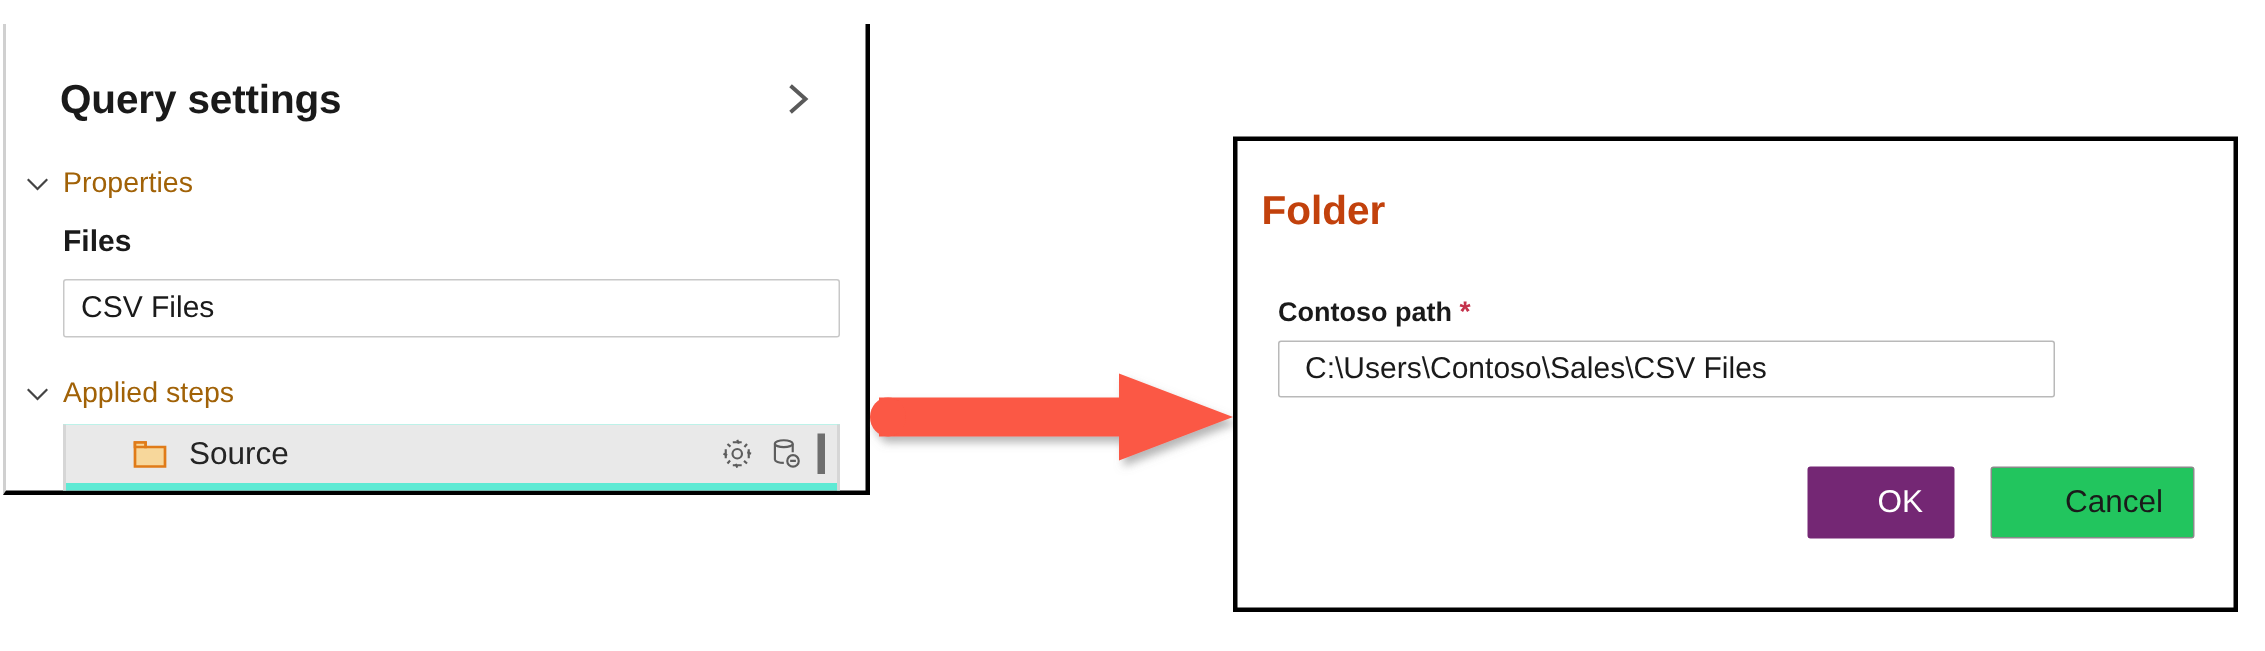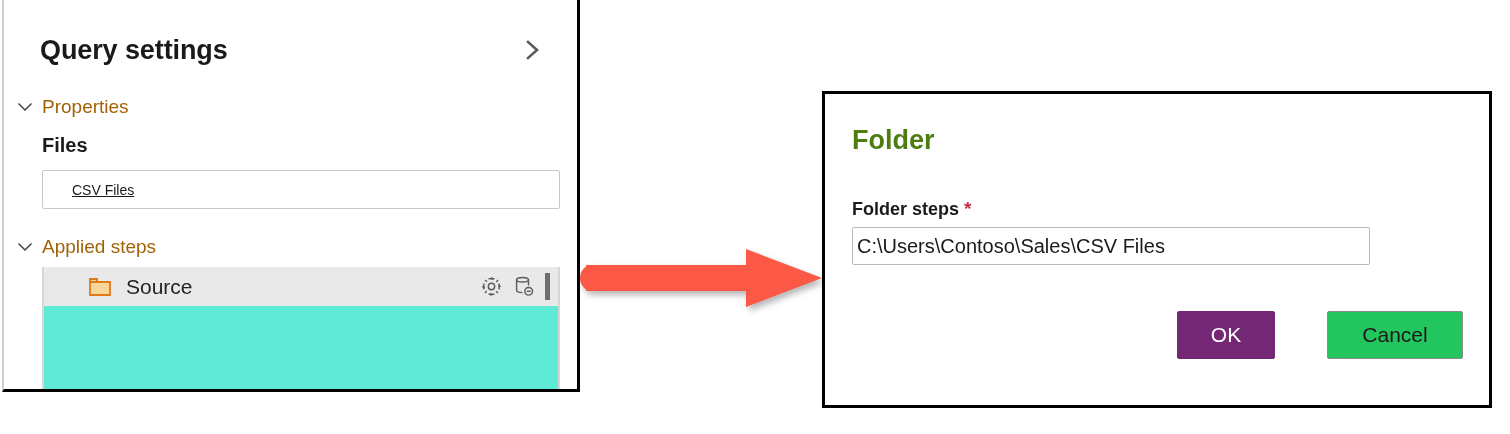--- a/index.html
+++ b/index.html
@@ -12,23 +12,23 @@
     height: 434px;
     position: relative;
     font-family: "Liberation Sans", sans-serif;
     overflow: hidden;
   }
 
   
   #query-settings-panel {
     position: absolute;
     left: 2px;
-    top: 0px;
+    top: 16px;
     width: 578px;
-    height: 392px;
+    height: 314px;
     box-sizing: border-box;
     background: #ffffff;
     border-right: 3px solid #000000;
     border-bottom: 3px solid #000000;
     border-left: 2px solid #d0d0d0;
     overflow: hidden;
   }
   #qs-title-row {
     position: absolute;
     left: 0; top: 22px;
@@ -82,25 +82,24 @@
     position: absolute;
     left: 38px;
     top: 170px;
     width: 518px;
     height: 39px;
     box-sizing: border-box;
     border: 1px solid #c8c8c8;
     border-radius: 2px;
     background: #ffffff;
     font-family: "Liberation Sans", sans-serif;
-    font-size: 14px;
-    color: #1a1a1a;
-    padding: 0 29px;
+    font-size: 20px;
+    color: #1a1a1a;
+    padding: 0 11px;
     outline: none;
-    text-decoration: underline;
   }
 
   #steps-listbox {
     position: absolute;
     left: 38px;
     top: 267px;
     width: 518px;
     height: 148px;
     box-sizing: border-box;
     border-left: 2px solid #d6d6d6;
@@ -164,25 +163,25 @@
     top: 91px;
     width: 670px;
     height: 317px;
     box-sizing: border-box;
     background: #ffffff;
     border: 3px solid #000000;
     overflow: hidden;
   }
   #folder-dialog-title {
     position: absolute;
-    left: 27px;
+    left: 16px;
     top: 31px;
     font-size: 27px;
     font-weight: bold;
-    color: #4d7c0f;
+    color: #c2410c;
   }
   #folder-path-label-row {
     position: absolute;
     left: 27px;
     top: 104px;
     font-size: 18px;
     font-weight: bold;
     color: #1a1a1a;
     display: flex;
     align-items: baseline;
@@ -199,44 +198,43 @@
     top: 133px;
     width: 518px;
     height: 38px;
     box-sizing: border-box;
     border: 1px solid #b9b9b9;
     border-radius: 2px;
     background: #ffffff;
     font-family: "Liberation Sans", sans-serif;
     font-size: 20px;
     color: #1a1a1a;
-    padding: 0 4px;
+    padding: 0 17px;
     outline: none;
   }
   #dialog-buttons {
     position: absolute;
     right: 26px;
     top: 217px;
     display: flex;
     align-items: center;
     gap: 24px;
   }
   .dlg-btn {
     height: 48px;
     min-width: 96px;
     font-family: "Liberation Sans", sans-serif;
     font-size: 21px;
     border-radius: 2px;
     cursor: pointer;
     display: flex;
     align-items: center;
-    justify-content: center;
+    justify-content: flex-end;
     padding: 0 20px;
     box-sizing: border-box;
-    margin-left: 28px;
   }
   #ok-button {
     background: #742774;
     color: #ffffff;
     border: 1px solid #742774;
     width: 98px;
   }
   #cancel-button {
     background: #22c55e;
     color: #1a1a1a;
@@ -333,21 +331,21 @@
       <rect x="2" y="22" width="24" height="26" rx="13" fill="#fb5844"></rect>
     </g>
   </svg>
 </div>
 
 <div id="folder-dialog">
 
   <div id="folder-dialog-title">Folder</div>
 
   <div id="folder-path-label-row">
-    <span>Folder steps</span>
+    <span>Contoso path</span>
     <span id="folder-path-required">*</span>
   </div>
 
   <input id="folder-path-input" type="text" value="C:\Users\Contoso\Sales\CSV Files" style="">
 
   <div id="dialog-buttons">
     <div id="ok-button" class="dlg-btn">
       <span>OK</span>
     </div>
     <div id="cancel-button" class="dlg-btn">

